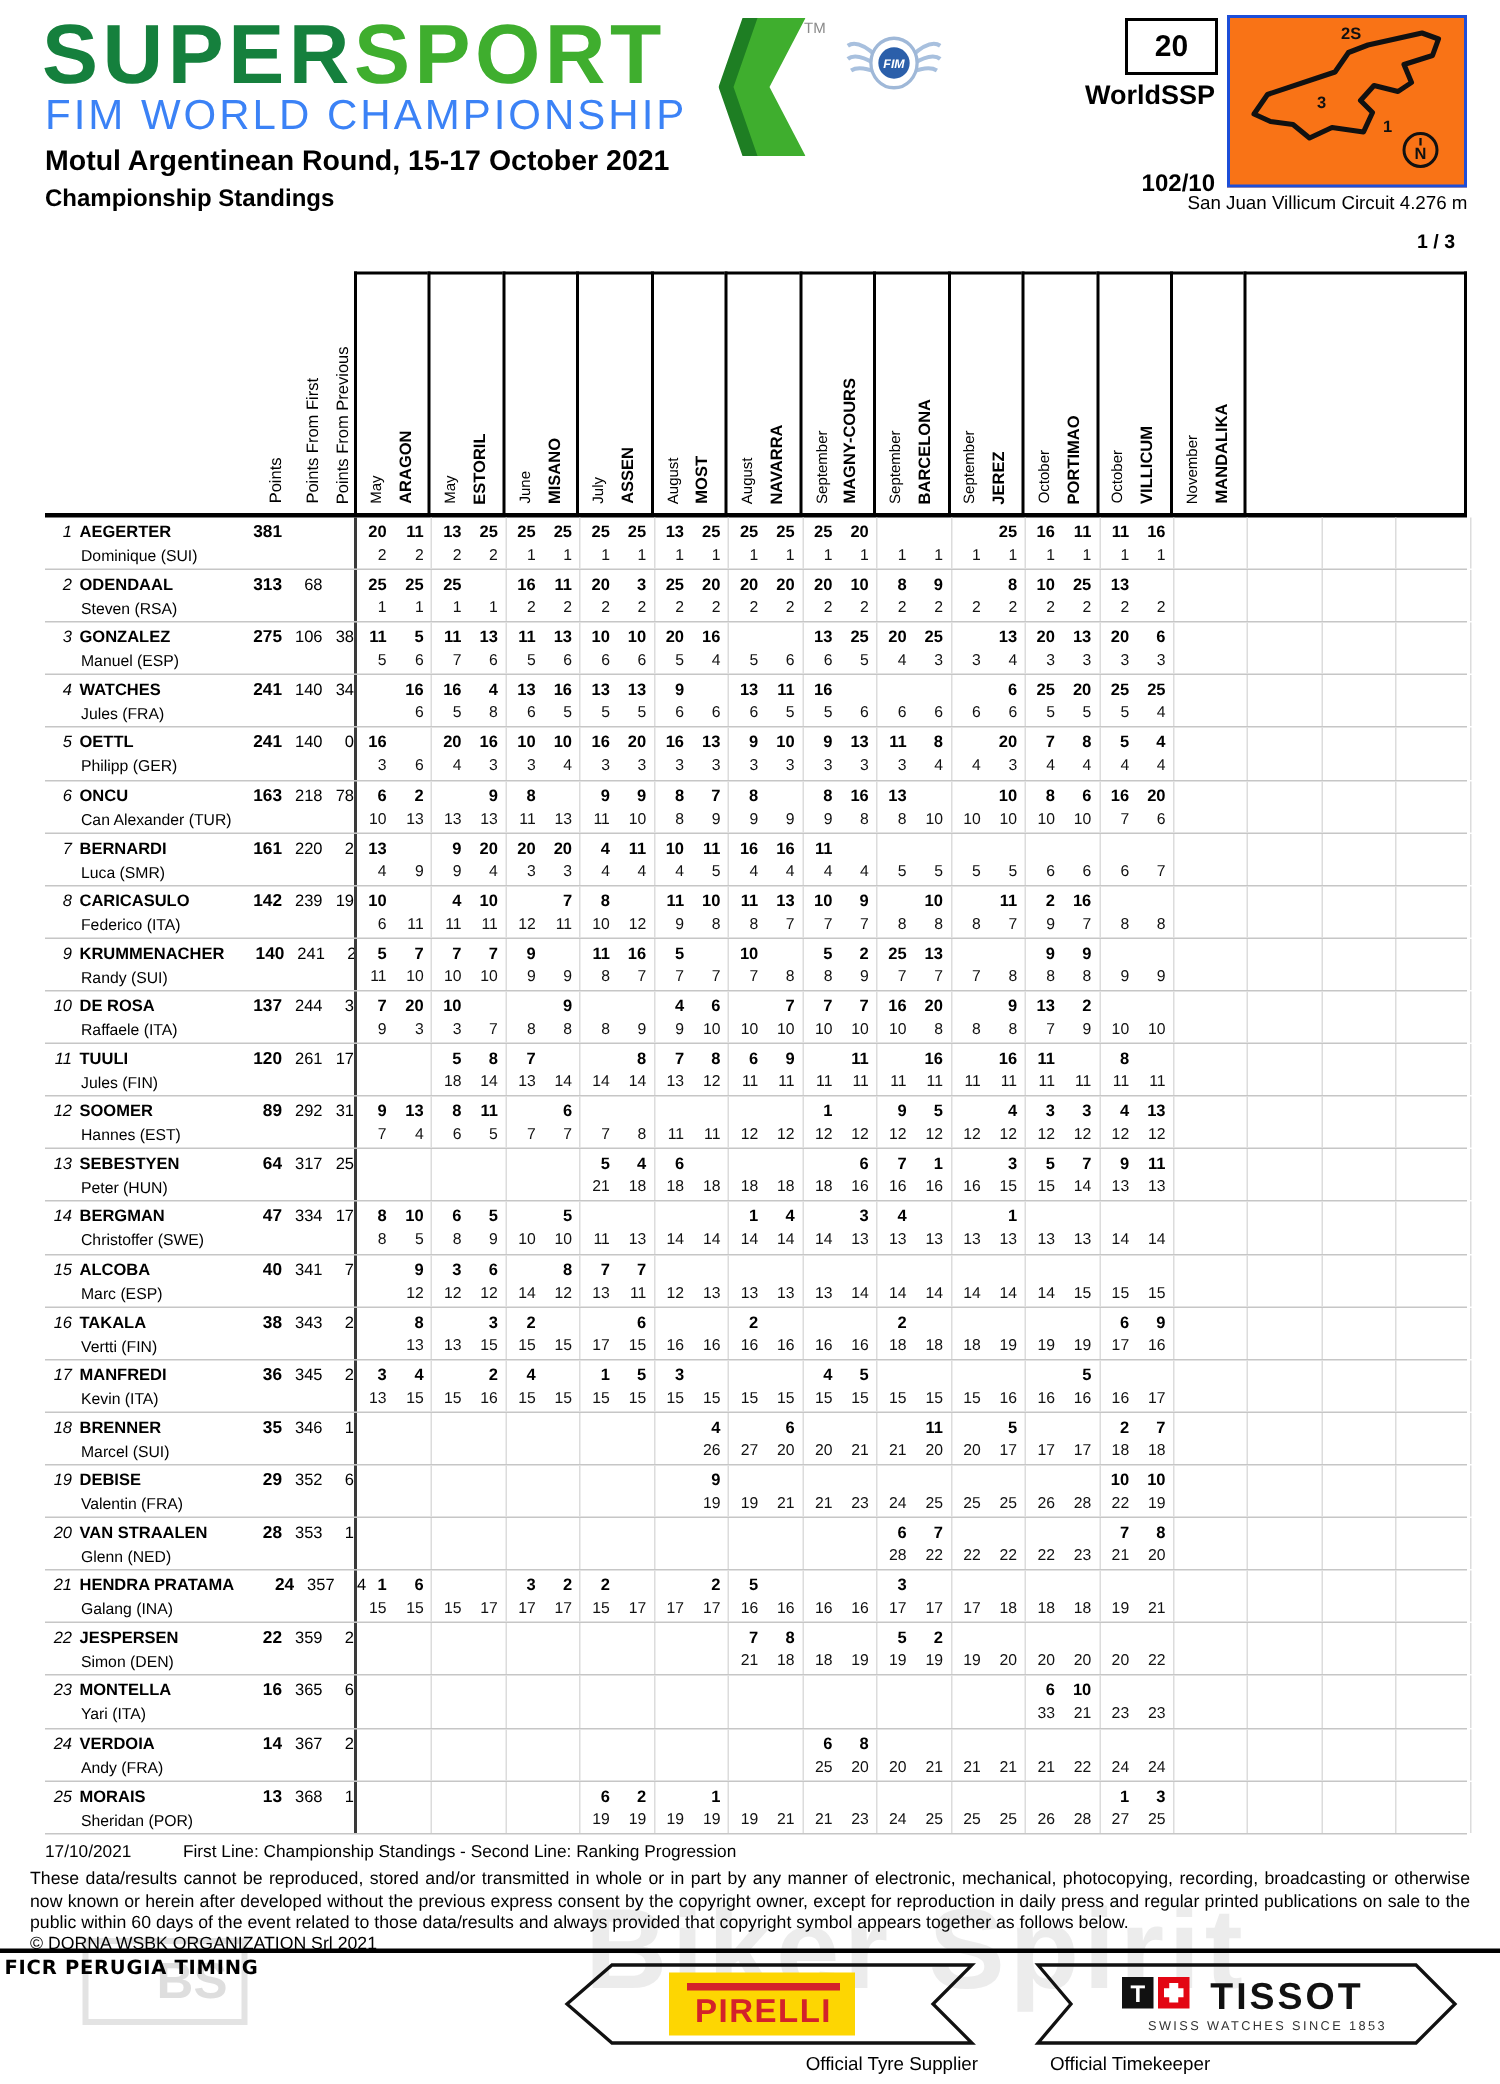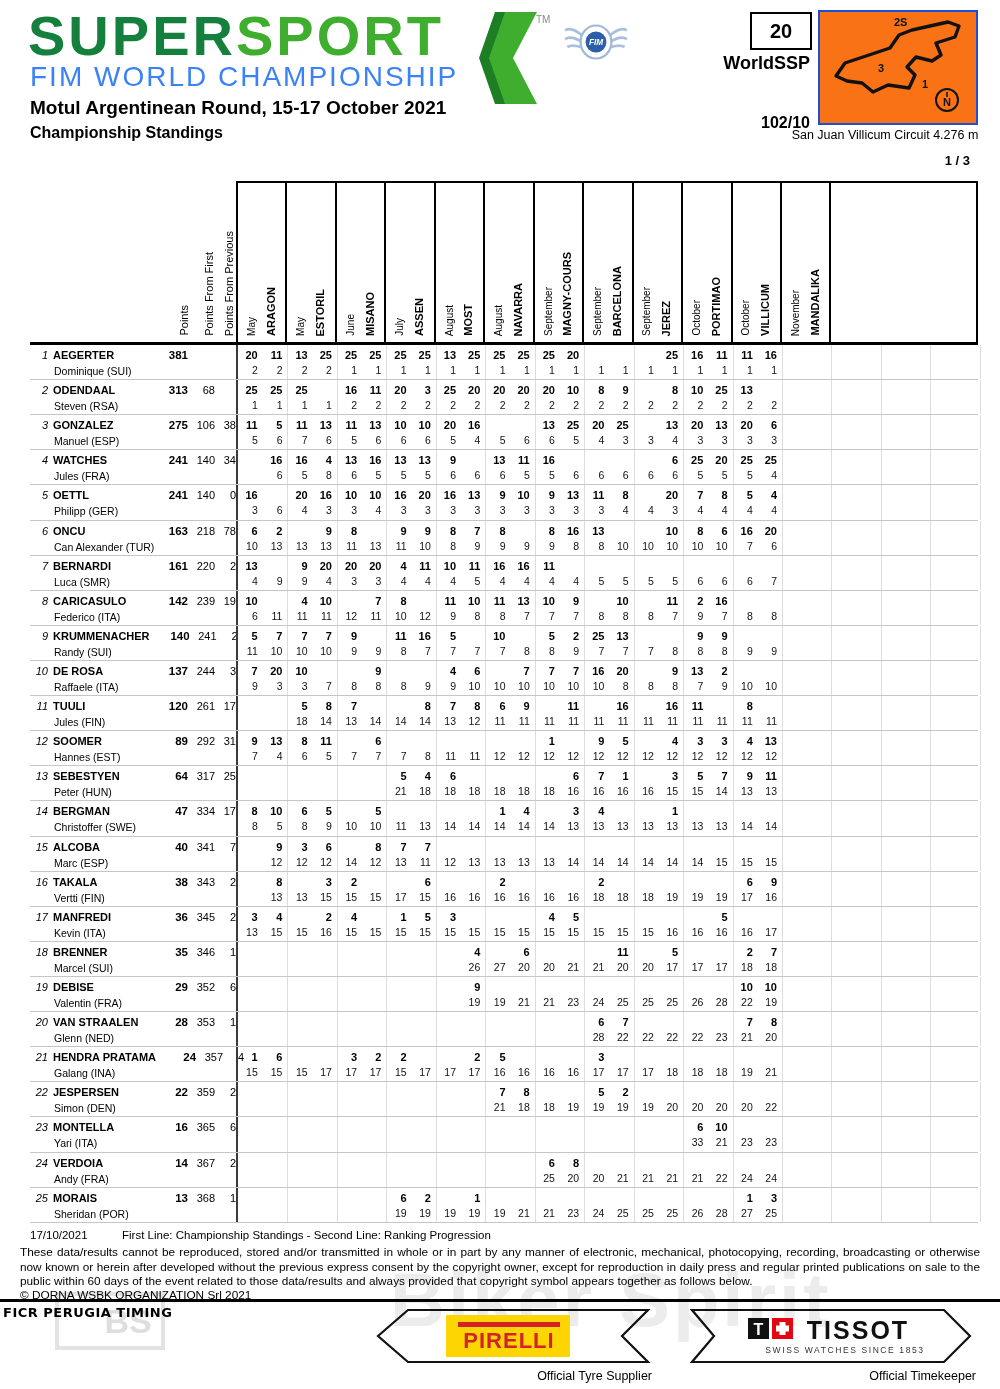--- a/index.html
+++ b/index.html
@@ -54,21 +54,21 @@
   
   #date-line{left:30px;top:1229px;font-size:11.5px;}
   #legend{left:122px;top:1229px;font-size:11.5px;}
   #legal{left:20px;top:1245px;width:960px;font-size:11.8px;line-height:14.7px;text-align:justify;}
   #copyright{left:20px;top:1288px;font-size:11.8px;}
   #rule{left:0;top:1299px;width:1000px;height:3px;background:#000;}
   #ficr{left:3px;top:1305px;font-family:"DejaVu Sans",sans-serif;font-size:13px;font-weight:800;letter-spacing:0.5px;}
   #pirelli-wrap{left:368px;top:1306px;}
   #tissot-wrap{left:682px;top:1306px;}
   #tyre-caption{left:360px;top:1369px;width:292px;text-align:right;font-size:12.5px;}
-  #time-caption{left:700px;top:1369px;width:276px;text-align:right;font-size:12.5px;}
+  #time-caption{left:700px;top:1369px;width:276px;font-size:12.5px;}
   
   #wm-text{left:390px;top:1256px;font-size:76px;font-weight:700;letter-spacing:3px;
            color:rgba(200,200,200,0.35);z-index:0;}
   #wm-bs{left:55px;top:1292px;width:66px;height:50px;border:4px solid rgba(200,200,200,0.5);
          color:rgba(200,200,200,0.6);font-size:34px;font-weight:700;display:flex;
          align-items:center;justify-content:center;z-index:0;padding-left:36px;}
 </style>
 </head>
 <body>
 

